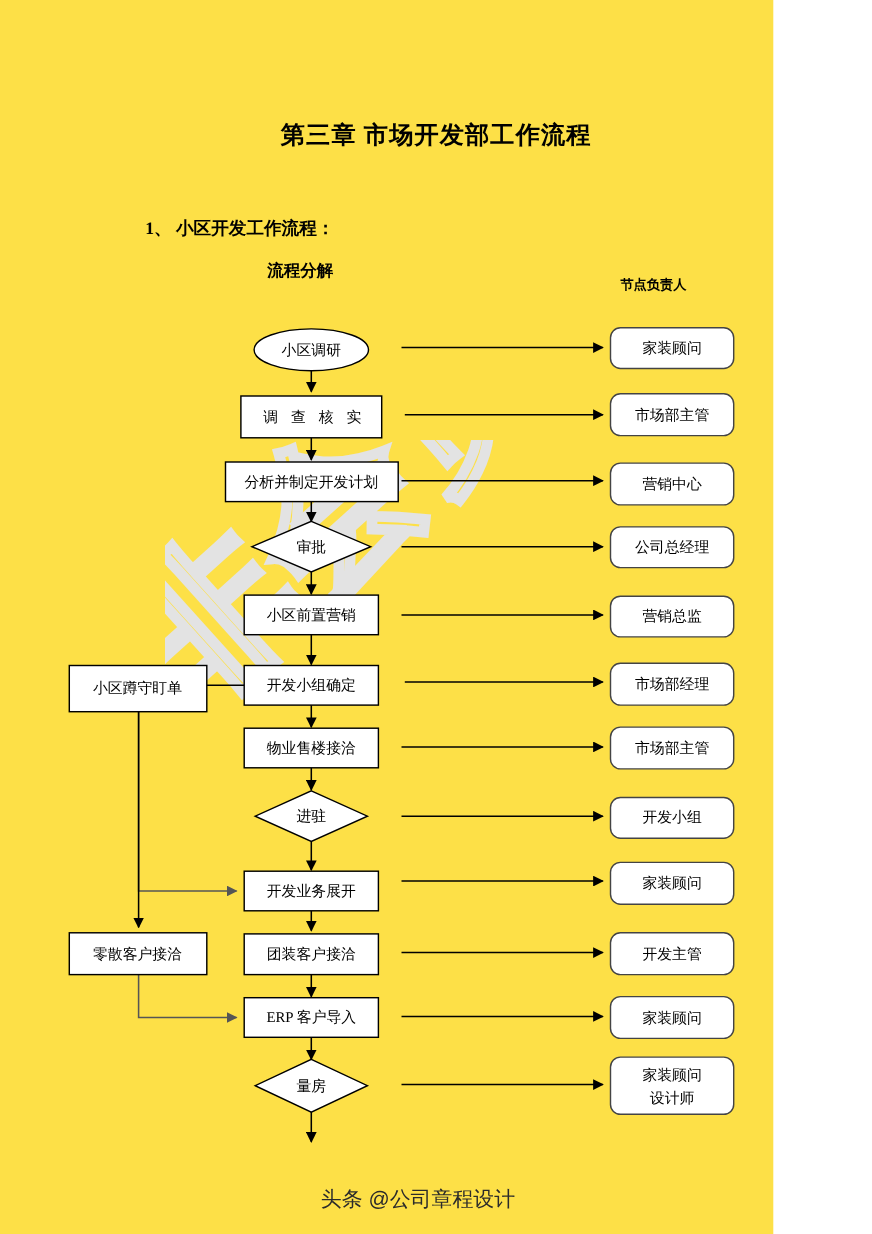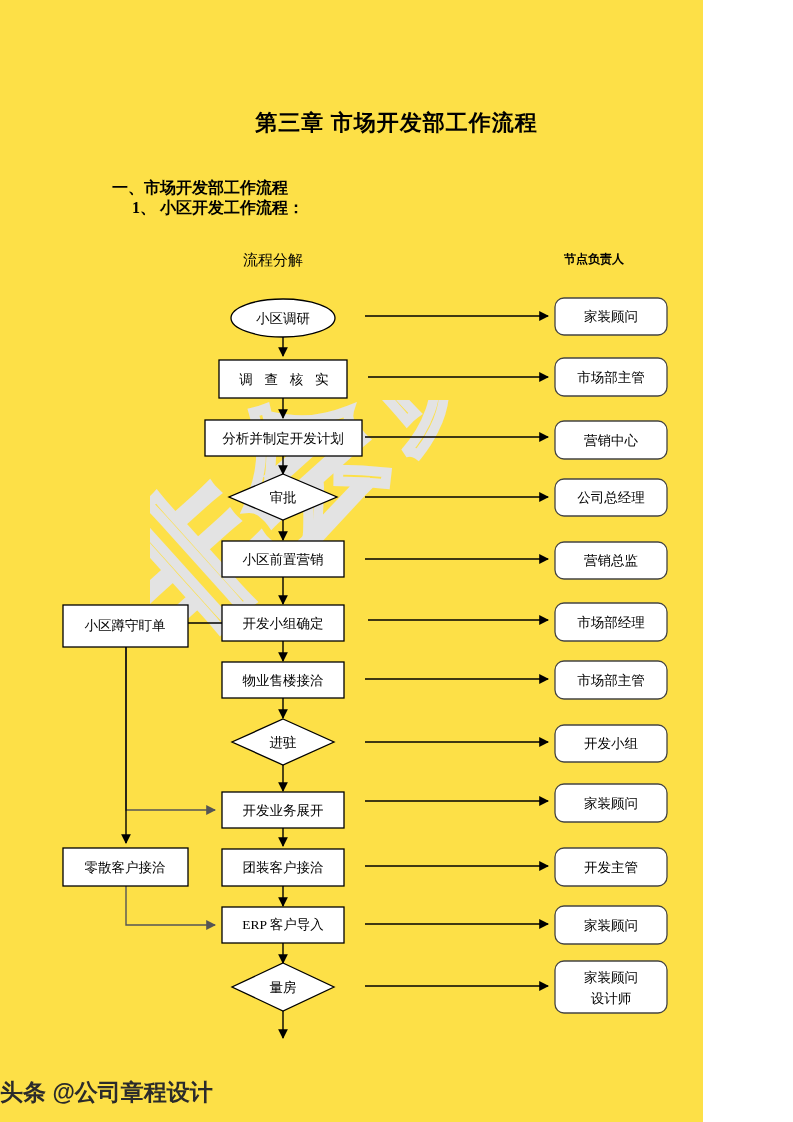--- a/index.html
+++ b/index.html
@@ -42,23 +42,23 @@
     position: absolute;
     left: 132px;
     top: 198px;
     font-size: 16px;
     font-weight: bold;
     color: #000;
   }
   #col-head-left {
     position: absolute;
     left: 243px;
-    top: 251px;
+    top: 237px;
     font-size: 15px;
-    font-weight: normal;
+    font-weight: bold;
     color: #000;
   }
   #col-head-right {
     position: absolute;
     left: 564px;
     top: 251px;
     font-size: 12px;
     font-weight: bold;
     color: #000;
   }
@@ -125,35 +125,34 @@
     font-family: "Liberation Serif", "DejaVu Serif", serif;
     font-size: 13.5px;
   }
 
   
   #footer-brand {
     position: absolute;
     left: 0;
     top: 1077px;
     width: 760px;
-    text-align: left;
+    text-align: center;
     font-family: "Liberation Sans", "DejaVu Sans", sans-serif;
-    font-size: 23px;
-    font-weight: bold;
+    font-size: 19px;
+    font-weight: normal;
     color: #2b2b2b;
     z-index: 3;
   }
 </style>
 </head>
 <body>
 
 <div id="page">
 
   <div id="doc-title">第三章 市场开发部工作流程</div>
-  <div id="section-heading">一、市场开发部工作流程</div>
   <div id="sub-heading">1、 小区开发工作流程：</div>
   <div id="col-head-left">流程分解</div>
   <div id="col-head-right">节点负责人</div>
 
   <svg id="watermark" viewBox="0 0 460 330">
     <text class="wm-text" x="20" y="250" transform="rotate(-42 20 250)">非会员水印</text>
   </svg>
 
   <svg id="flow" viewBox="0 0 793 1122">
     <defs>

